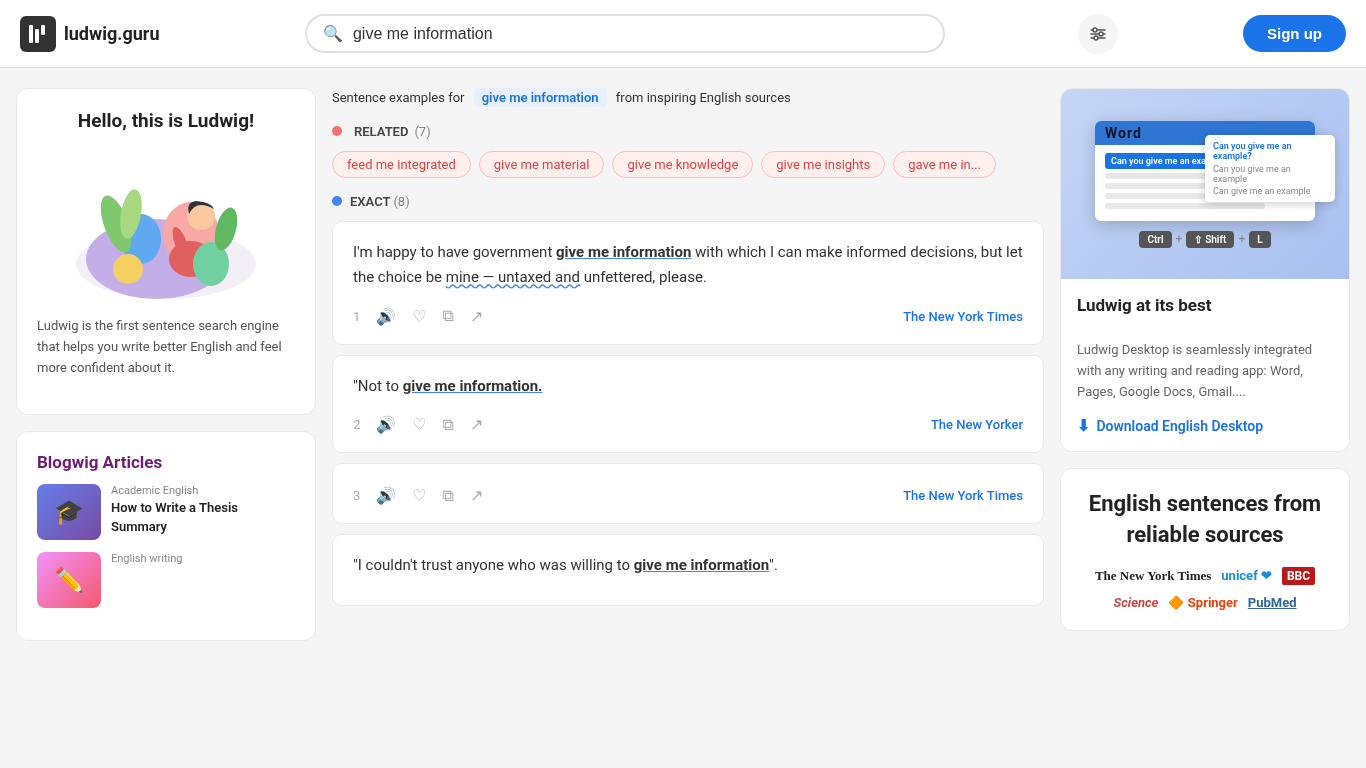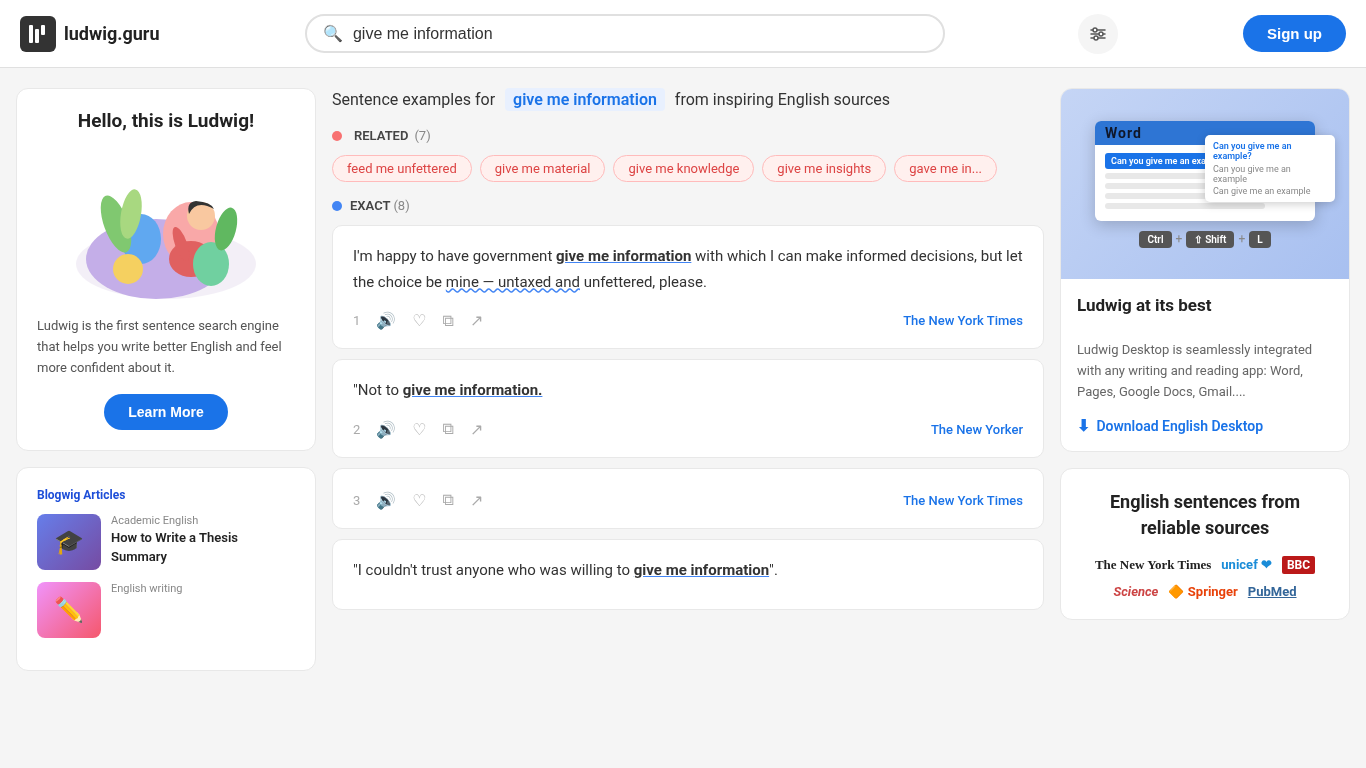--- a/index.html
+++ b/index.html
@@ -138,42 +138,42 @@
       color: white;
       border: none;
       border-radius: 25px;
       padding: 10px 24px;
       font-size: 14px;
       font-weight: 600;
       cursor: pointer;
       text-align: center;
     }
     .blogwig-title {
-      font-size: 12px;
-      font-weight: 700;
-      color: #1d4ed8;
+      font-size: 17px;
+      font-weight: 700;
+      color: #701a75;
       margin-bottom: 12px;
     }
     .blog-item {
       display: flex;
       gap: 10px;
       margin-bottom: 12px;
       align-items: flex-start;
     }
     .blog-info { flex: 1; }
     .blog-category { font-size: 11px; color: #888; margin-bottom: 2px; }
     .blog-article-title { font-size: 13px; font-weight: 600; color: #222; line-height: 1.4; }
 
     
     .content {
       flex: 1;
       min-width: 0;
     }
     .content-header {
-      font-size: 16px;
+      font-size: 13px;
       color: #333;
       margin-bottom: 16px;
       line-height: 1.5;
     }
     .content-header .query-highlight {
       background: #e8f0fe;
       color: #1a73e8;
       padding: 2px 8px;
       border-radius: 4px;
       font-weight: 600;
@@ -330,21 +330,21 @@
     }
     .download-icon { font-size: 16px; }
 
     .english-card {
       background: white;
       border-radius: 12px;
       border: 1px solid #e8e8e8;
       padding: 20px;
     }
     .english-title {
-      font-size: 18px;
+      font-size: 22px;
       font-weight: 700;
       color: #222;
       text-align: center;
       margin-bottom: 16px;
       line-height: 1.4;
     }
     .source-logos {
       display: flex;
       flex-wrap: wrap;
       gap: 10px;
@@ -497,21 +497,20 @@
           <ellipse cx="155" cy="120" rx="18" ry="22" fill="#70d0a0"></ellipse>
 
           <ellipse cx="60" cy="80" rx="12" ry="30" fill="#80c870" transform="rotate(-20 60 80)"></ellipse>
           <ellipse cx="75" cy="70" rx="10" ry="25" fill="#a8d880" transform="rotate(10 75 70)"></ellipse>
           <ellipse cx="170" cy="85" rx="10" ry="22" fill="#60b860" transform="rotate(15 170 85)"></ellipse>
 
           <ellipse cx="125" cy="100" rx="6" ry="18" fill="#e06060" transform="rotate(-20 125 100)"></ellipse>
         </svg>
       </div>
       <p class="sidebar-desc">Ludwig is the first sentence search engine that helps you write better English and feel more confident about it.</p>
-      <button class="learn-more-btn">Learn More</button>
     </div>
 
     <div class="sidebar-card">
       <div class="blogwig-title">Blogwig Articles</div>
       <div class="blog-item">
         <div class="thumb1">
           <span class="thumb-icon">🎓</span>
         </div>
         <div class="blog-info">
           <div class="blog-category">Academic English</div>
@@ -538,21 +537,21 @@
     </p>
 
     <div class="related-section">
       <span class="related-dot"></span>
       <span class="related-label">
         <span>RELATED</span>
         <span class="related-count">(7)</span>
       </span>
     </div>
     <div class="related-tags">
-      <span class="tag">feed me unfettered</span>
+      <span class="tag">feed me integrated</span>
       <span class="tag">give me material</span>
       <span class="tag">give me knowledge</span>
       <span class="tag">give me insights</span>
       <span class="tag">gave me in...</span>
     </div>
 
     <div class="exact-section">
       <span class="exact-dot"></span>
       <span class="exact-label">
         <span>EXACT</span>

